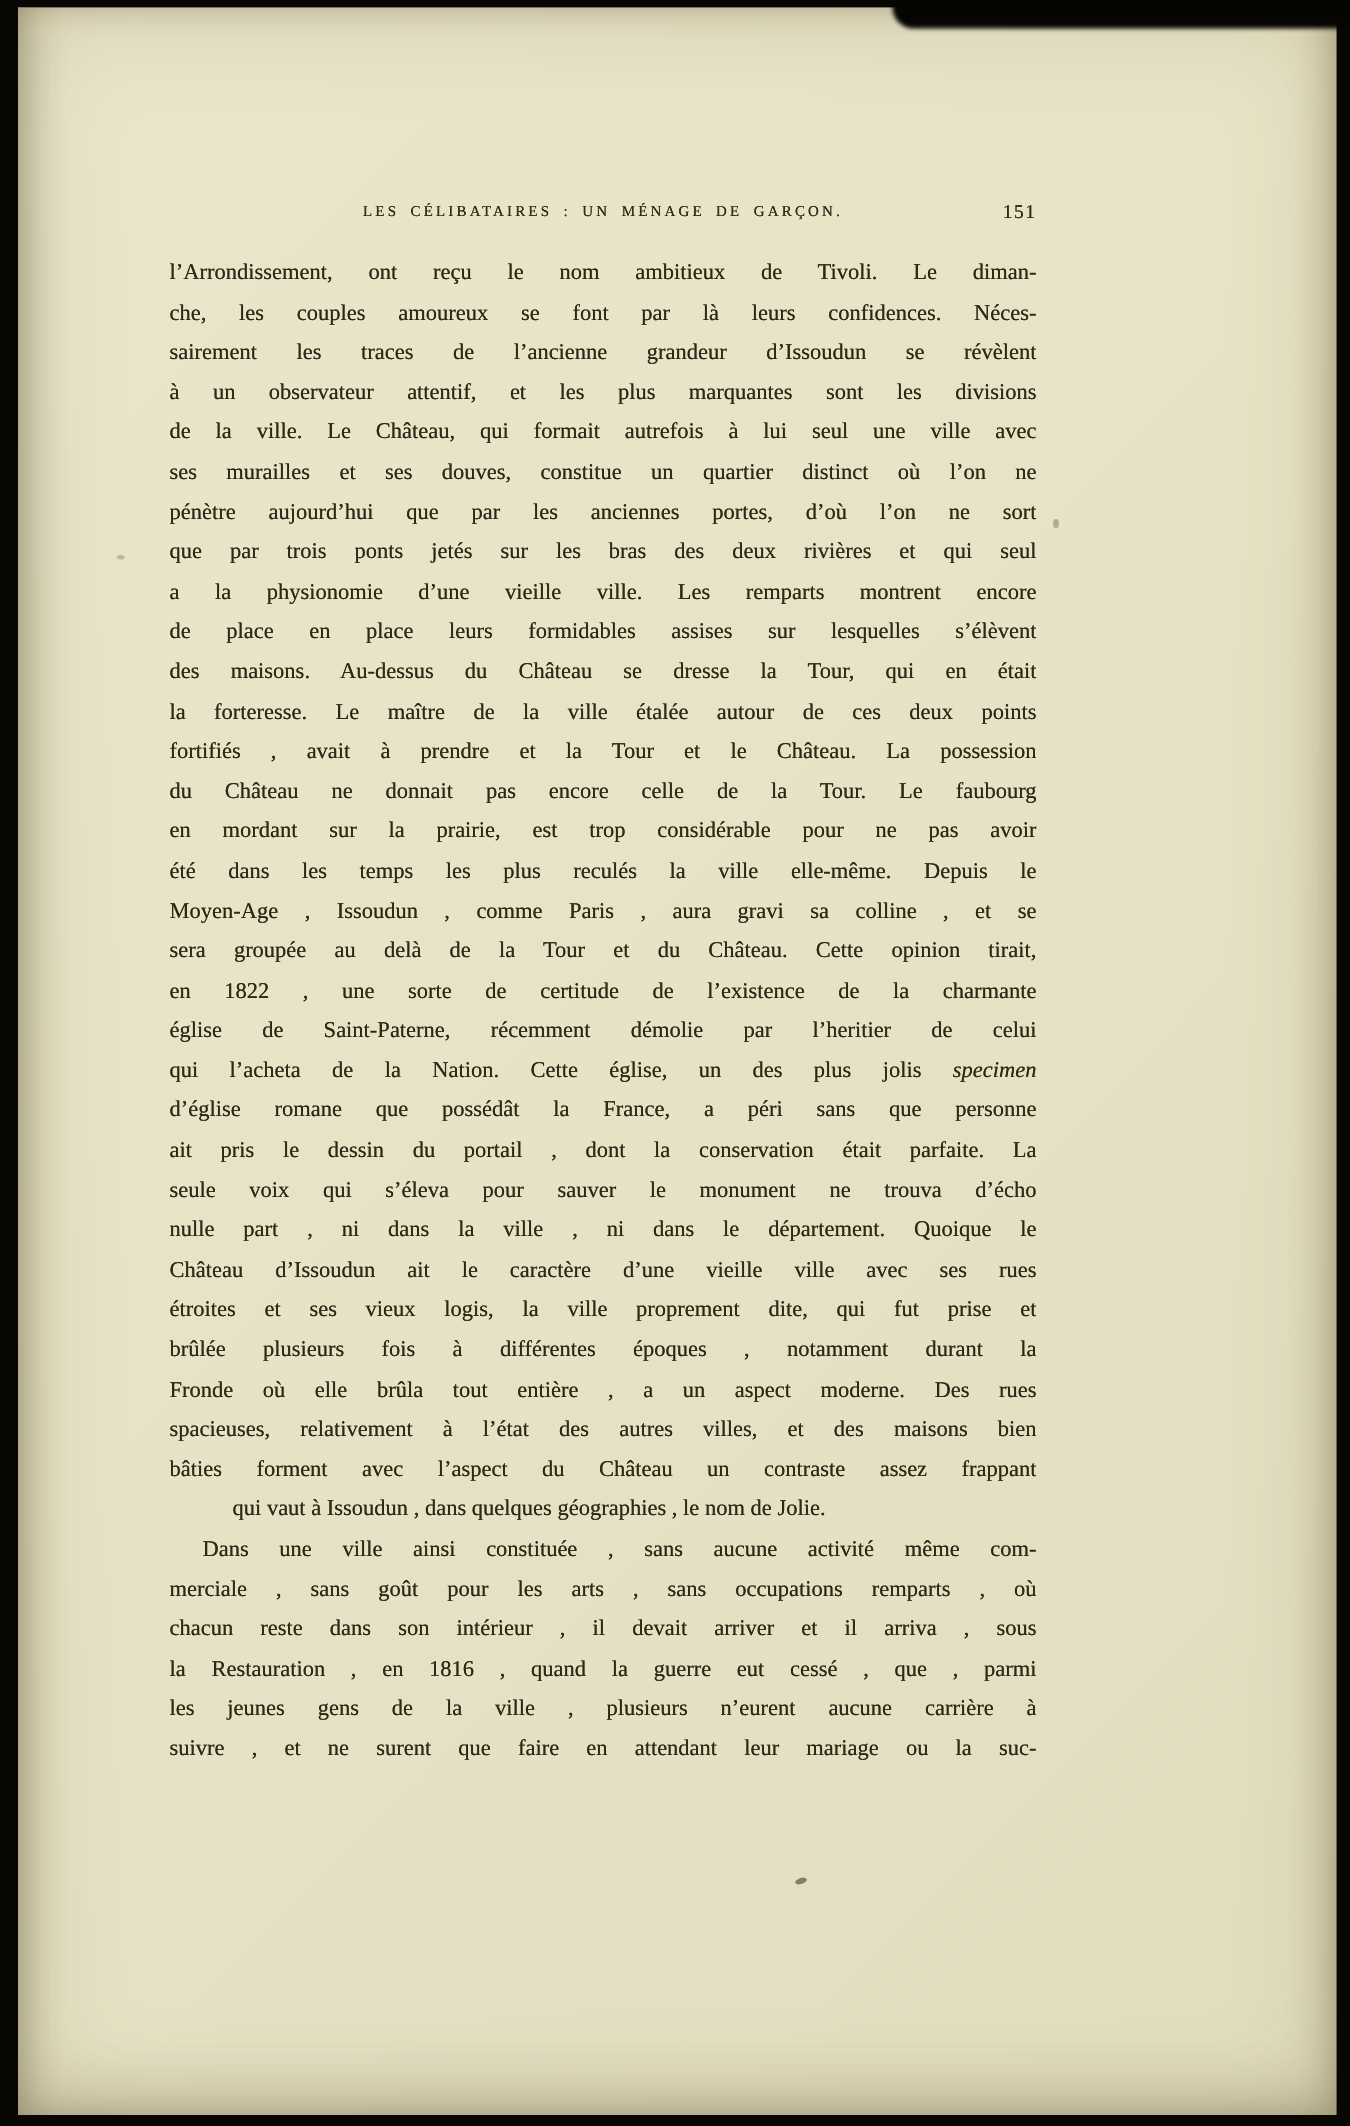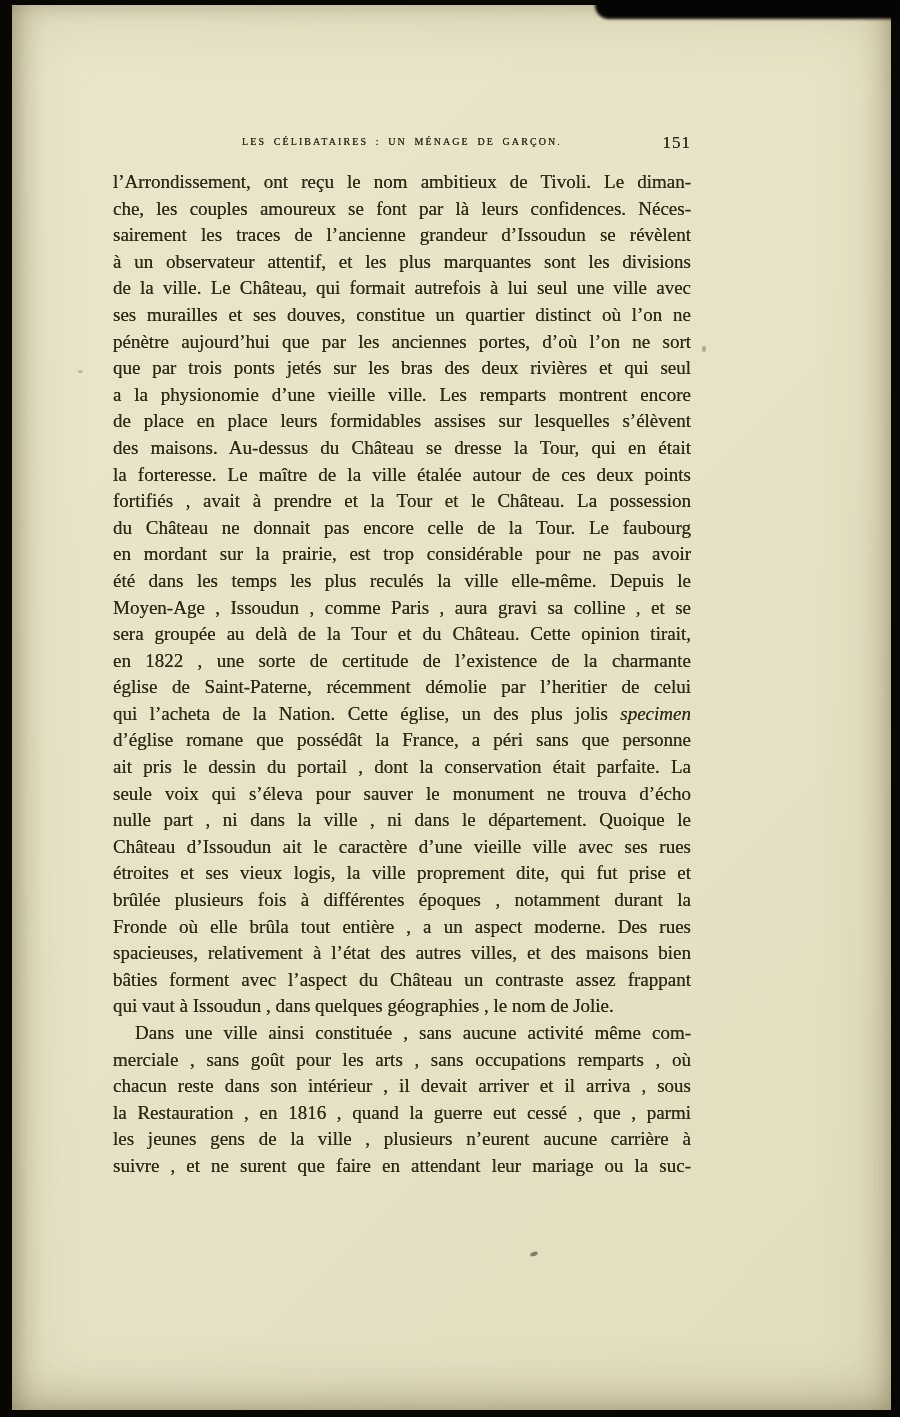--- a/index.html
+++ b/index.html
@@ -41,41 +41,41 @@
     text-align: center;
     font-size: 10px;
     letter-spacing: 2.1px;
     word-spacing: 3px;
     text-shadow: 0 0 0.4px #332d1e;
     white-space: nowrap;
   }
   .folio {
     position: absolute;
     right: 0; top: -3px;
-    font-size: 17px;
+    font-size: 13px;
     letter-spacing: 1px;
     text-shadow: 0 0 0.4px #332d1e;
   }
   .text-block {
     position: absolute;
     top: 164px; left: 101px;
     width: 578px;
-    font-size: 19px;
+    font-size: 15px;
     line-height: 26.6px;
     color: #2e2818;
     text-shadow: 0 0 0.35px rgba(46, 40, 24, 0.85);
   }
   .paragraph { margin: 0; }
   .line {
     text-align: justify;
     text-align-last: justify;
     height: 26.6px;
     overflow: hidden;
   }
-  .line.no-just { text-align-last: left; }
+  .line.no-just { text-align-last: left; margin-left: 42px; }
   .line.indent { text-indent: 22px; }
   .italic { font-style: italic; margin-top: 20px; }
   .speck {
     position: absolute;
     background: #6e6750;
     border-radius: 50%;
     opacity: 0.8;
     z-index: 2;
   }
   .speck.s1 { left: 530px; top: 1252px; width: 8px; height: 4px; transform: rotate(-18deg); }

